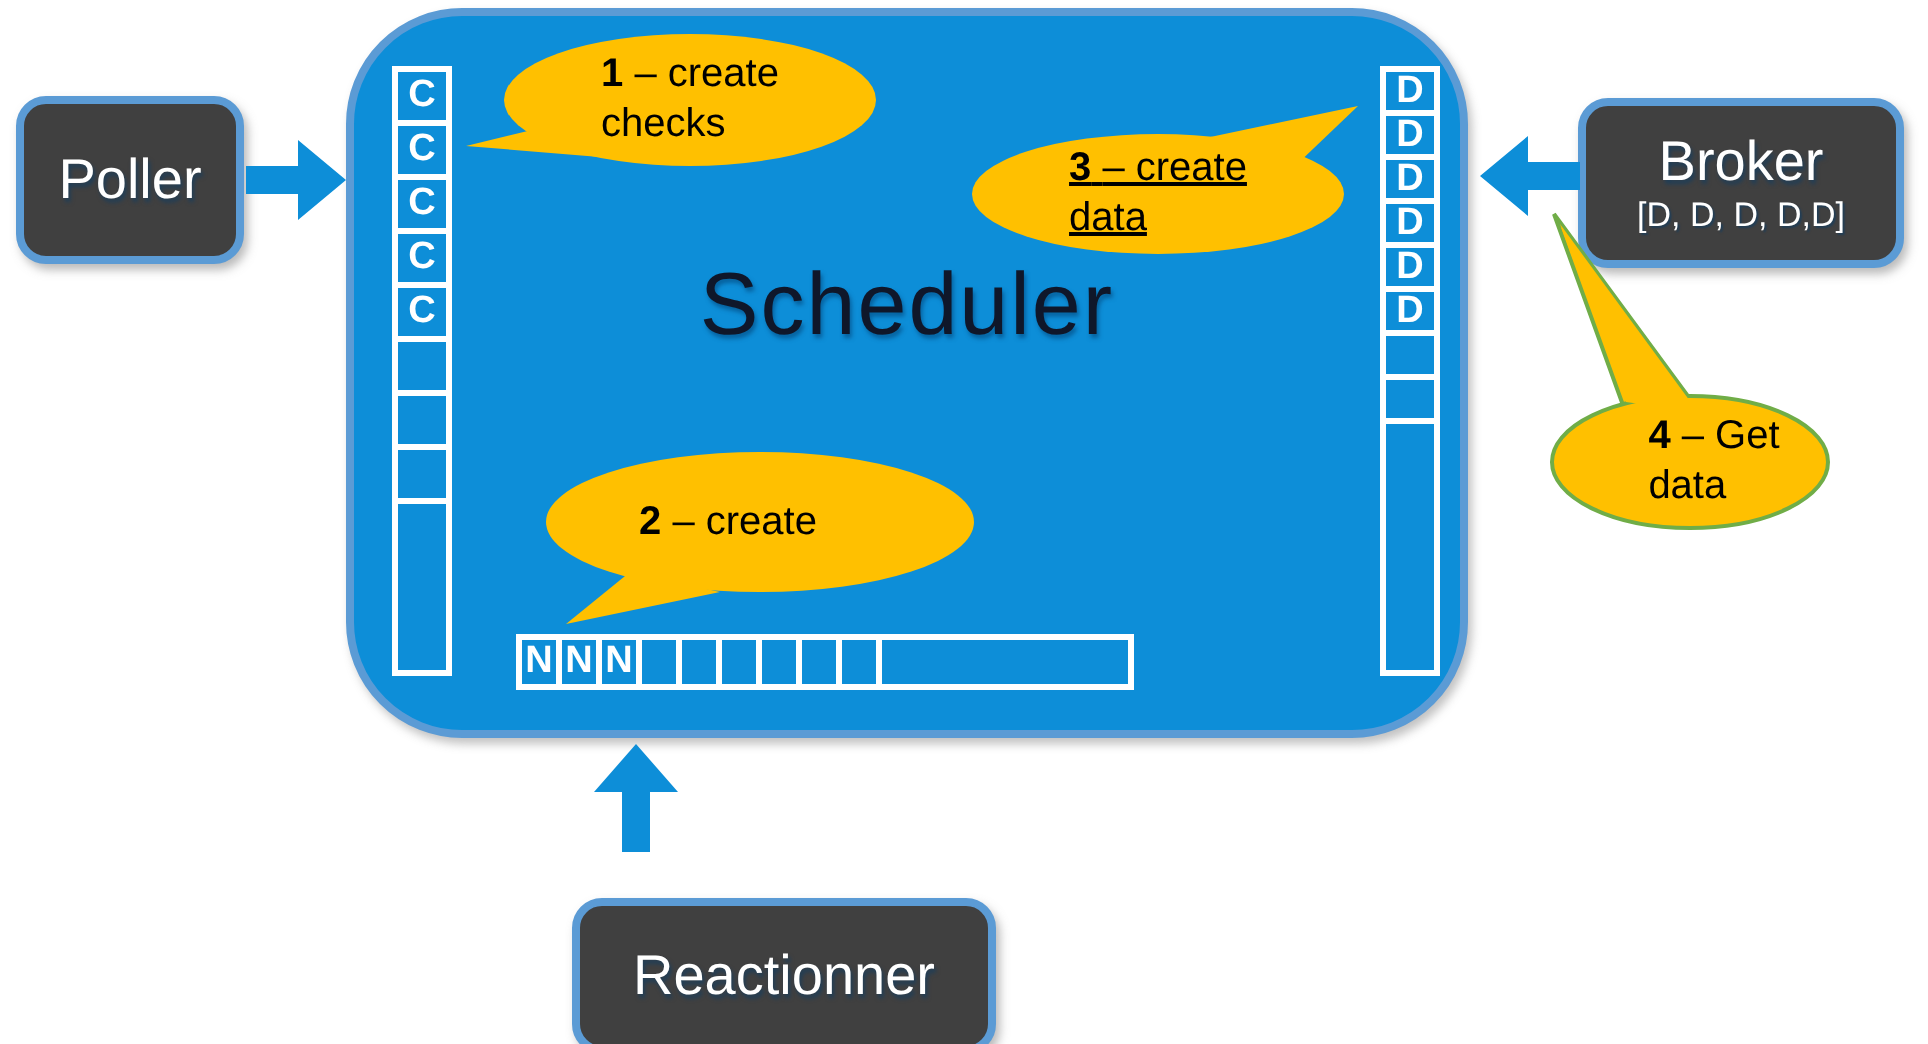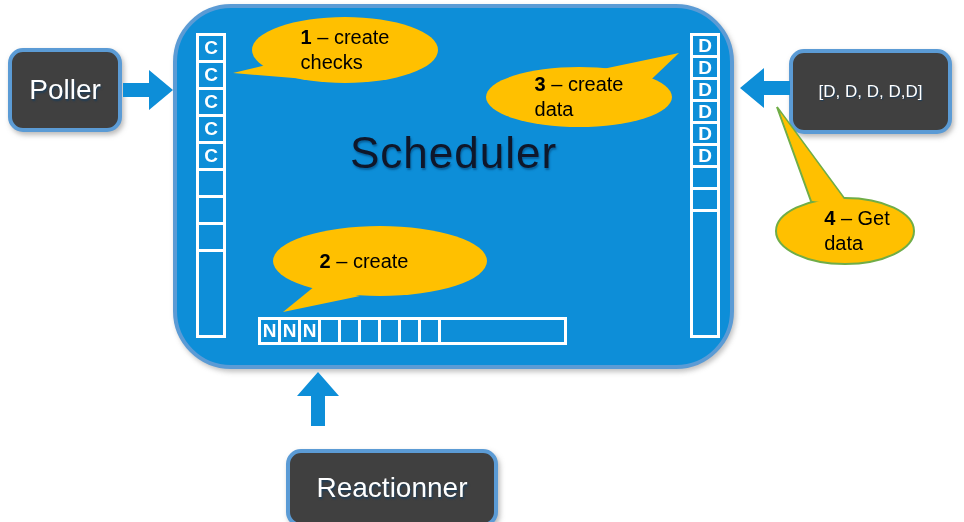--- a/index.html
+++ b/index.html
@@ -108,20 +108,21 @@
     <div class="cell"></div>
     <div class="cell"></div>
     <div class="cell wide"></div>
   </div>
 
   <div class="node node-poller">
     <div class="label">Poller</div>
   </div>
 
   <div class="node node-broker">
+    <div class="label">Broker</div>
     <div class="sub">[D, D, D, D,D]</div>
   </div>
 
   <div class="node node-reactionner">
     <div class="label">Reactionner</div>
   </div>
 
   <svg class="arrow" style="left:123px; top:70px;" width="50" height="40">
     <polygon points="0,13 26,13 26,0 50,20 26,40 26,27 0,27"></polygon>
   </svg>
@@ -150,21 +151,21 @@
     <div class="btxt" style="left:2px; top:6px; width:214px; height:70px;">
       <div><span class="num">2</span> <span>– create</span><br></div>
     </div>
   </div>
 
   <div class="bubble" style="left:480px; top:48px; width:205px; height:85px;">
     <svg width="205" height="85">
       <polygon class="gold" points="118,22 199,5 155,47"></polygon>
       <ellipse class="gold" cx="99" cy="49" rx="93" ry="30"></ellipse>
     </svg>
-    <div class="btxt" style="left:6px; top:19px; width:186px; height:60px;">
+    <div class="btxt" style="left:6px; top:19px; width:186px; height:60px;text-decoration:underline;">
       <div><span class="num">3</span> <span>– create</span><br><span>data</span></div>
     </div>
   </div>
 
   <div class="bubble" style="left:770px; top:100px; width:150px; height:168px;">
     <svg width="150" height="168">
       <polygon class="gold" points="42,104 7,7 82,109" stroke="#70AD47" stroke-width="2"></polygon>
       <ellipse class="gold" cx="75" cy="131" rx="69" ry="33" stroke="#70AD47" stroke-width="2"></ellipse>
       <polygon class="gold" points="43,101 10,12 79,106"></polygon>
     </svg>

